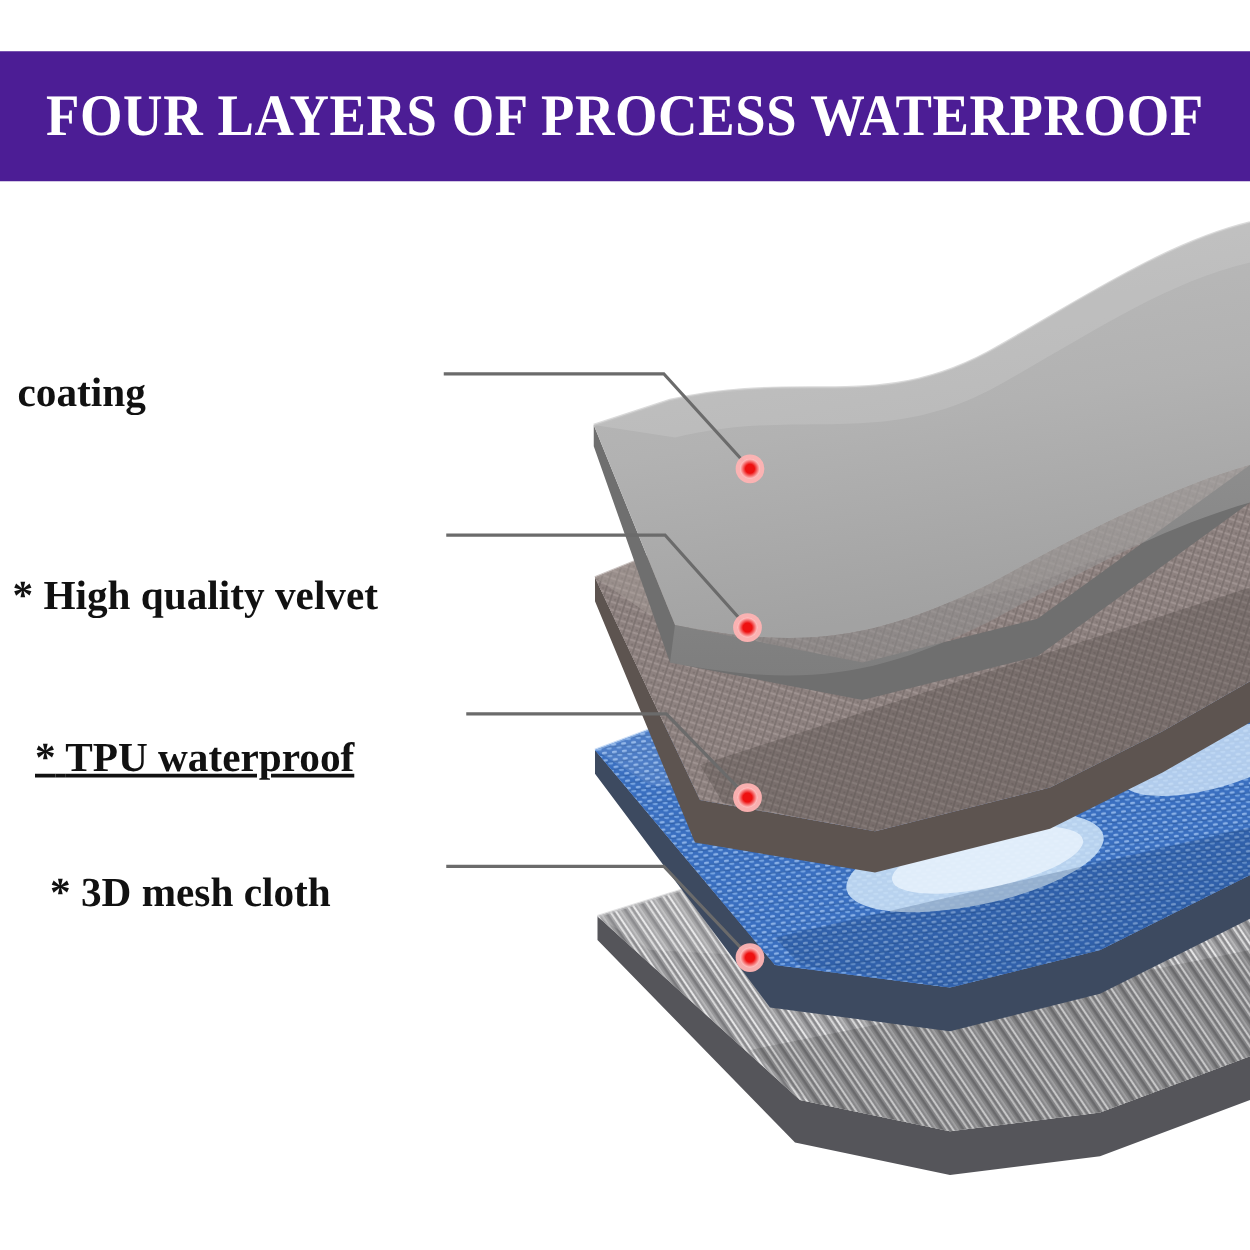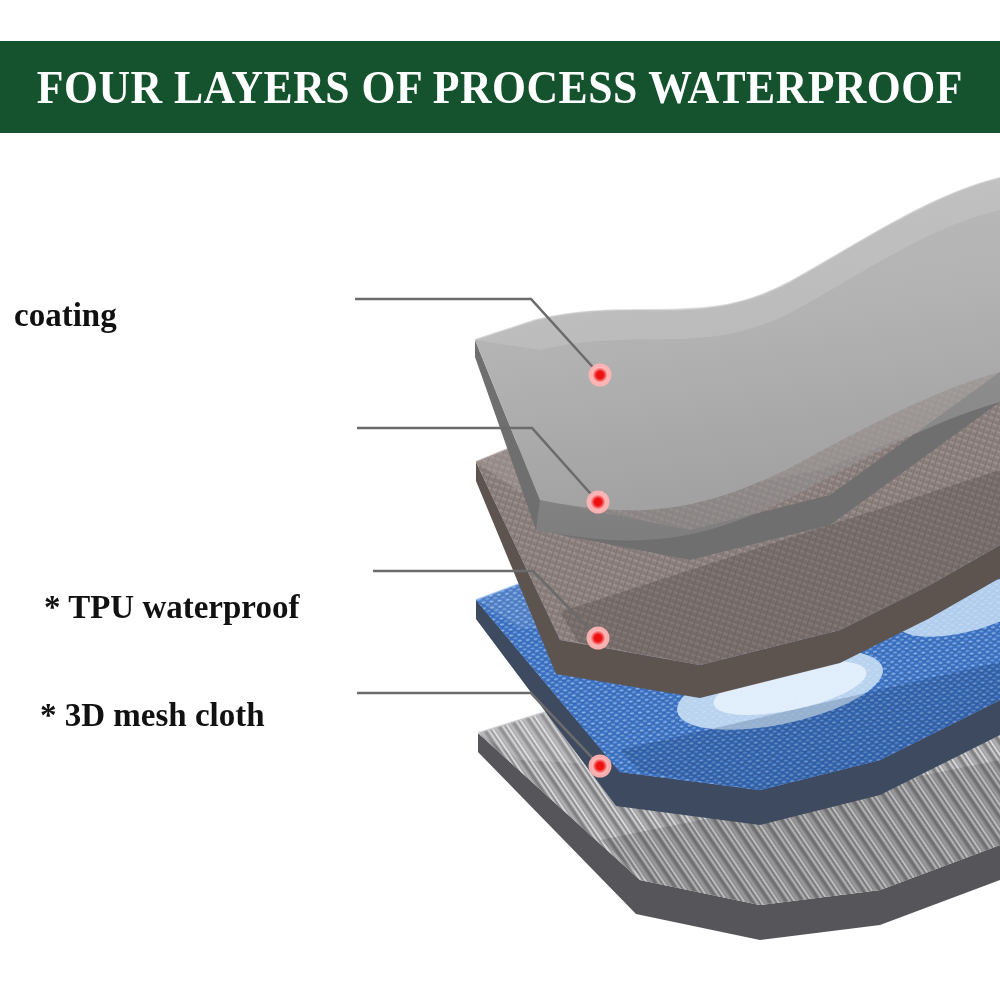--- a/index.html
+++ b/index.html
@@ -17,22 +17,22 @@
     background: #ffffff;
     overflow: hidden;
   }
 
   
   #title-banner {
     position: absolute;
     left: 0;
     top: 41px;
     width: 1000px;
-    height: 92px;
-    background: #14532d;
+    height: 104px;
+    background: #4c1d95;
     display: flex;
     align-items: center;
     justify-content: center;
   }
   #title-text {
     color: #ffffff;
     font-family: "Liberation Serif", "DejaVu Serif", serif;
     font-weight: 700;
     font-size: 47px;
     letter-spacing: 0.5px;
@@ -65,24 +65,25 @@
   }
   #label-nano .l1 { text-align: left; display: block; }
   #label-nano .l2 { text-align: left; display: block; }
   #label-velvet {
     left: 10px;
     top: 414px;
     width: 360px;
     text-align: left;
   }
   #label-tpu {
-    left: 36px;
+    left: 20px;
     top: 544px;
     width: 372px;
     text-align: center;
+    text-decoration: underline;
   }
   #label-tpu .l1 { text-align: left; display: block; padding-left: 8px; }
   #label-tpu .l2 { text-align: left; display: block; }
   #label-mesh {
     left: 40px;
     top: 652px;
     width: 320px;
     text-align: left;
   }
 
@@ -244,20 +245,23 @@
         <circle cx="600" cy="766" r="11.5" fill="#ffb3b3" opacity="0.95"></circle>
         <circle cx="600" cy="766" r="8" fill="url(#dotGlow)"></circle>
       </g>
     </g>
   </svg>
 
   <div class="label" id="label-nano">
     <span class="l2">coating</span>
   </div>
 
+  <div class="label" id="label-velvet">
+    <span class="star">*</span> <span>High quality velvet</span>
+  </div>
 
   <div class="label" id="label-tpu">
     <span class="l1"><span class="star">*</span> <span>TPU waterproof</span></span>
   </div>
 
   <div class="label" id="label-mesh">
     <span class="star">*</span> <span>3D mesh cloth</span>
   </div>
 
 </div>

